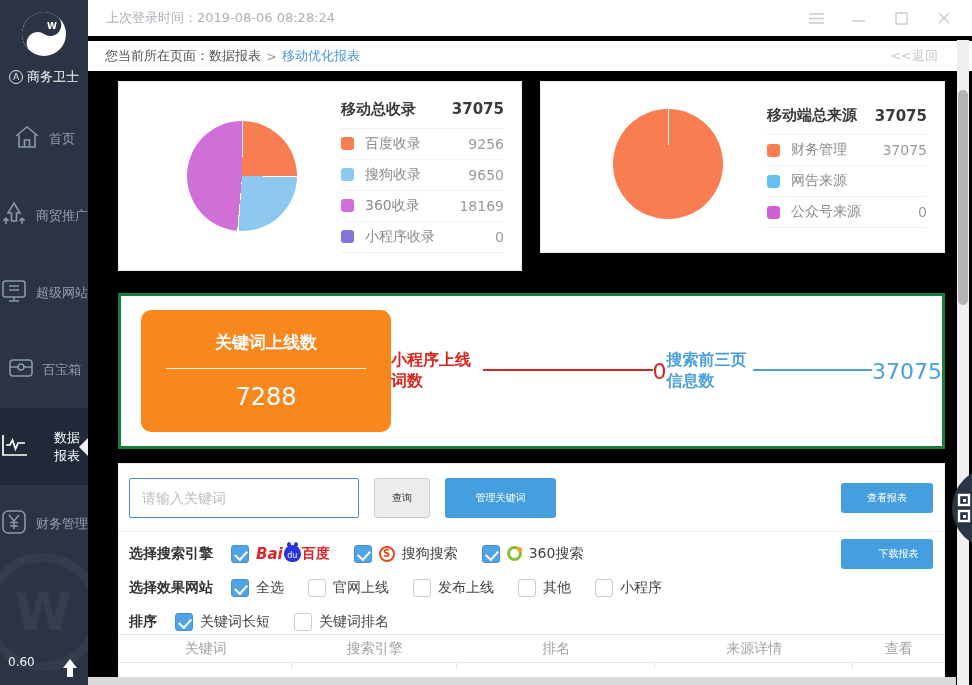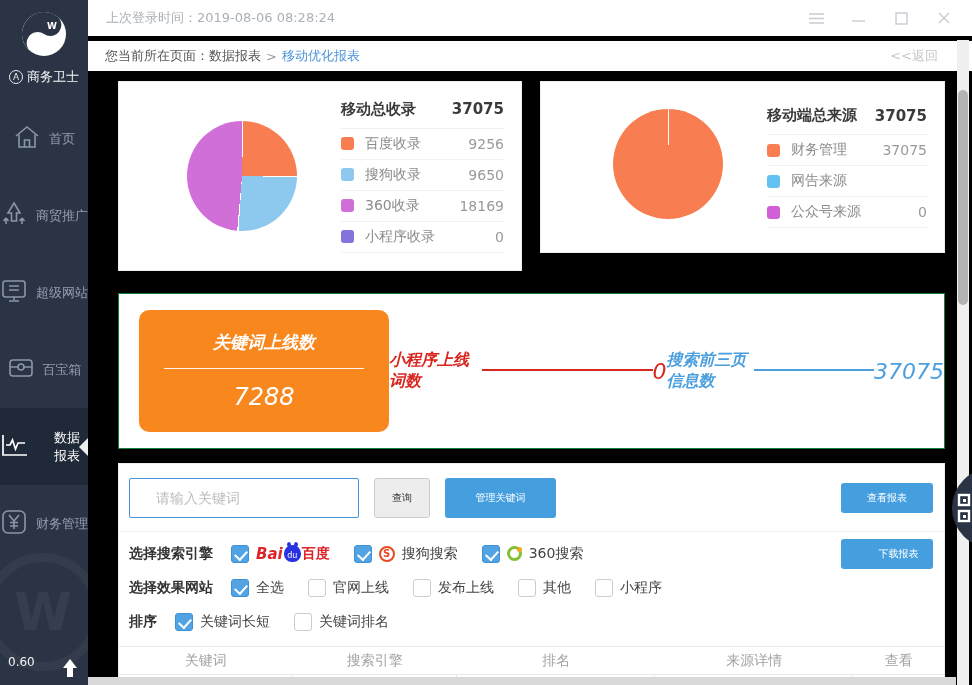--- a/index.html
+++ b/index.html
@@ -45,35 +45,35 @@
   .pie { width:110px; height:110px; border-radius:50%; flex:none; }
   .c1 .pie { margin-left:68px; }
   .c2 .pie { margin-left:72px; margin-top:-6px; }
   .legend { flex:1; margin:0 17px 0 44px; }
   .legend-title { display:flex; justify-content:space-between; align-items:center; font-weight:bold; color:#3a3a3a; font-size:15px; padding-bottom:9px; border-bottom:1px solid #efefef; }
   .legend-row { display:flex; align-items:center; height:31px; border-bottom:1px solid #f1f1f1; font-size:14px; }
   .swatch { width:13px; height:13px; border-radius:3px; flex:none; }
   .legend-label { flex:1; margin-left:11px; color:#8b8b8b; }
   .legend-val { color:#9a9a9a; }
 
-  .stats-card { margin-top:22px; height:156px; background:#fff; border:1px solid #15803d; display:flex; align-items:center;font-style:italic; }
+  .stats-card { margin-top:22px; height:156px; background:#fff; border:3px solid #15803d; display:flex; align-items:center; }
   .stat-orange { width:250px; height:122px; margin-left:20px; background:#f8871e; border-radius:10px; color:#fff; display:flex; flex-direction:column; align-items:center; justify-content:center; cursor:pointer; flex:none; }
   .stat-orange .t { font-size:17px; font-weight:bold; }
   .stat-orange .d { width:200px; height:1px; background:rgba(255,255,255,0.9); margin:14px 0; }
   .stat-orange .v { font-size:24px; }
   .stat { flex:1; display:flex; align-items:center; cursor:pointer; }
   .stat .t { font-size:16px; font-weight:bold; }
   .stat .d { height:2px; margin:13px 0 16px; }
   .stat .v { font-size:22px; }
   .stat.red .t, .stat.red .v { color:#d8261f; } .stat.red .d { width:205px; background:#d8261f; }
   .stat.blue .t, .stat.blue .v { color:#4b9fdf; } .stat.blue .d { width:175px; background:#4b9fdf; }
 
   .query-card { margin-top:14px; background:#fff; border:1px solid #ecedf0; position:relative; height:216px; padding-top:14px; }
   .query-row { display:flex; align-items:center; padding-left:10px; }
-  .kw-input { width:230px; height:40px; border:1px solid #4a90d9; border-radius:2px; padding:0 26px; font-size:14px; color:#333; outline:none; font-family:inherit; }
+  .kw-input { width:230px; height:40px; border:1px solid #4a90d9; border-radius:2px; padding:0 12px; font-size:14px; color:#333; outline:none; font-family:inherit; }
   .kw-input::placeholder { color:#bcbcbc; }
   .btn { font-family:inherit; font-size:10px; cursor:pointer; border-radius:3px; }
   .btn-query { margin-left:15px; width:56px; height:40px; background:#ededed; border:1px solid #ccc; color:#333; }
   .btn-manage { margin-left:15px; width:111px; height:40px; background:#459fdf; border:none; color:#fff; }
   .btn-view, .btn-download { position:absolute; right:11px; width:92px; height:30px; background:#459fdf; border:none; color:#fff; }
   .btn-view { top:19px; }
   .btn-download { top:75px;padding-left:23px; }
   .q-div { margin-top:13px; border-top:1px solid #efefef; }
   .filter-row { display:flex; align-items:center; padding-left:10px; margin-top:9px; height:25px; gap:24px; }
   .filter-label { font-size:14px; font-weight:bold; color:#333; margin-right:-6px; }
@@ -84,21 +84,21 @@
   .baidu-logo { display:flex; gap:1px; }
   .baidu-logo .bai { color:#de2429; font-size:15px; font-style:italic; }
   .paw { width:17px; height:17px; border-radius:50% 50% 46% 46%; background:#2932e1; color:#fff; font-size:8px; display:flex; align-items:flex-end; justify-content:center; padding-bottom:2px; position:relative; }
   .paw::before { content:""; position:absolute; top:-3px; left:3px; width:4px; height:5px; border-radius:50%; background:#2932e1; }
   .paw::after { content:""; position:absolute; top:-3px; right:3px; width:4px; height:5px; border-radius:50%; background:#2932e1; }
   .baidu-logo .bdu { color:#de2429; font-size:14px; }
   .sogou-badge { width:16px; height:16px; border-radius:50%; border:2px solid #e8491f; color:#e8491f; font-size:10px; font-weight:bold; display:flex; align-items:center; justify-content:center; }
   .ring360 { width:15px; height:15px; border-radius:50%; border:3px solid #84bf34; position:relative; }
   .ring360::after { content:""; position:absolute; right:-3px; top:-2px; width:5px; height:5px; border-radius:50%; background:#f5a623; }
 
-  .table { margin-top:12px; }
+  .table { margin-top:0; }
   .thead { display:grid; grid-template-columns:21% 20% 24% 24% 11%; height:29px; align-items:center; border-top:1px solid #e9e9e9; border-bottom:1px solid #e9e9e9; }
   .th { text-align:center; color:#a3a3a3; font-size:14px; }
   .trow { display:grid; grid-template-columns:21% 20% 24% 24% 11%; height:7px; }
   .trow .td { border-right:1px solid #e9e9e9; }
   .trow .td:last-child { border-right:none; }
 
   
   .vscroll { position:absolute; right:3px; top:40px; bottom:0; width:12px; background:#f0f0f0; z-index:6; }
   .vthumb { position:absolute; left:1px; width:10px; top:50px; height:215px; background:#b3b3b3; border-radius:6px; }
   .hscroll { position:absolute; left:88px; right:16px; bottom:0; height:8px; background:#d9d9d9; z-index:6; }

